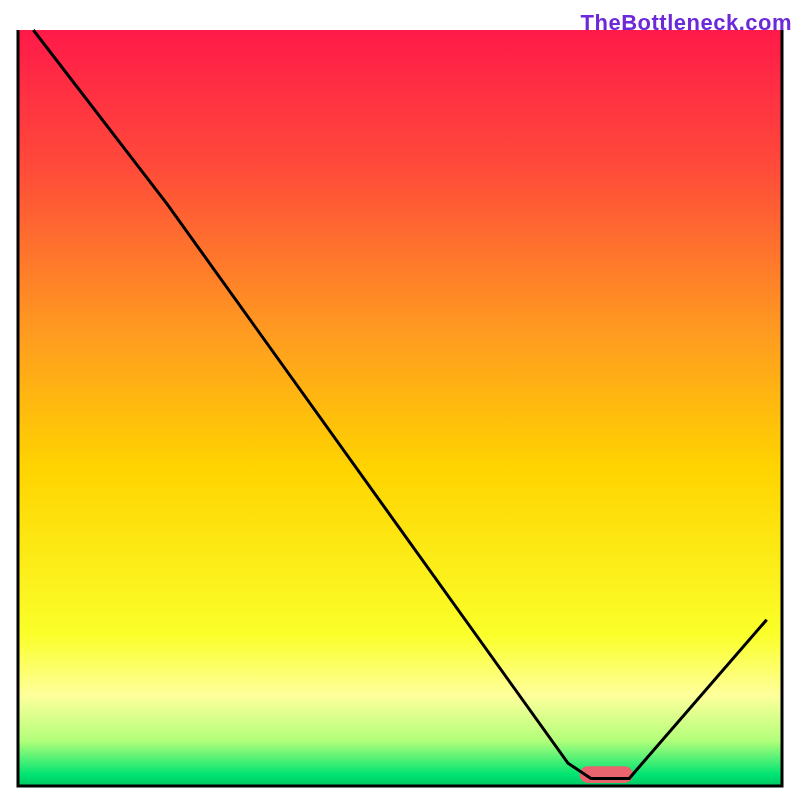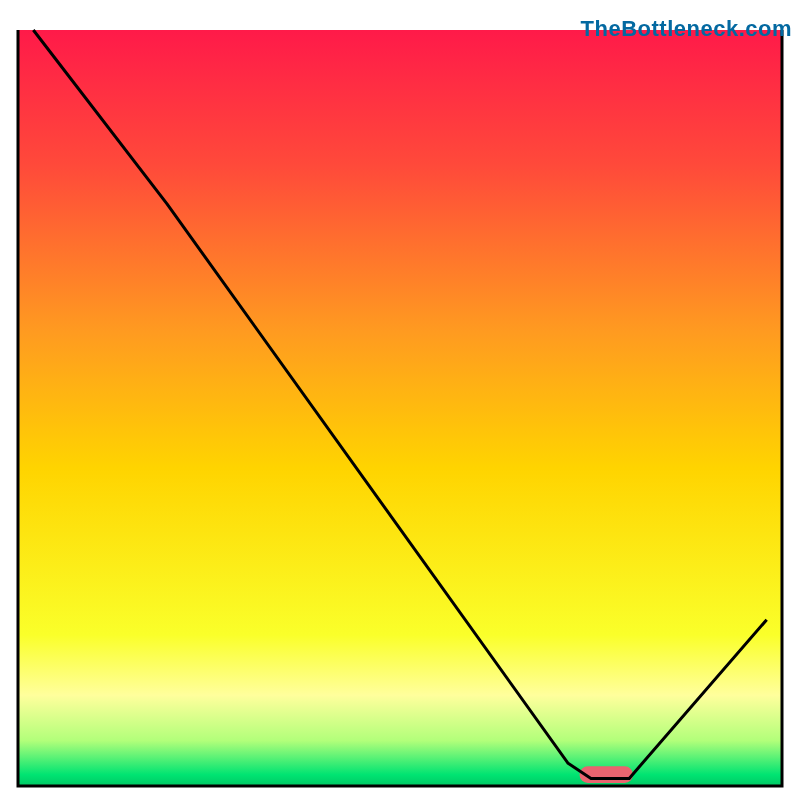--- a/index.html
+++ b/index.html
@@ -10,25 +10,25 @@
     background: #ffffff;
     font-family: Arial, Helvetica, sans-serif;
   }
   .chart-wrap {
     position: relative;
     width: 800px;
     height: 800px;
   }
   .watermark {
     position: absolute;
-    top: 16px;
+    top: 10px;
     right: 8px;
     font-size: 22px;
     font-weight: bold;
-    color: #0369a1;
+    color: #6d28d9;
     letter-spacing: 0.5px;
     z-index: 5;
   }
   svg.plot {
     position: absolute;
     left: 0;
     top: 0;
   }
 </style>
 </head>

